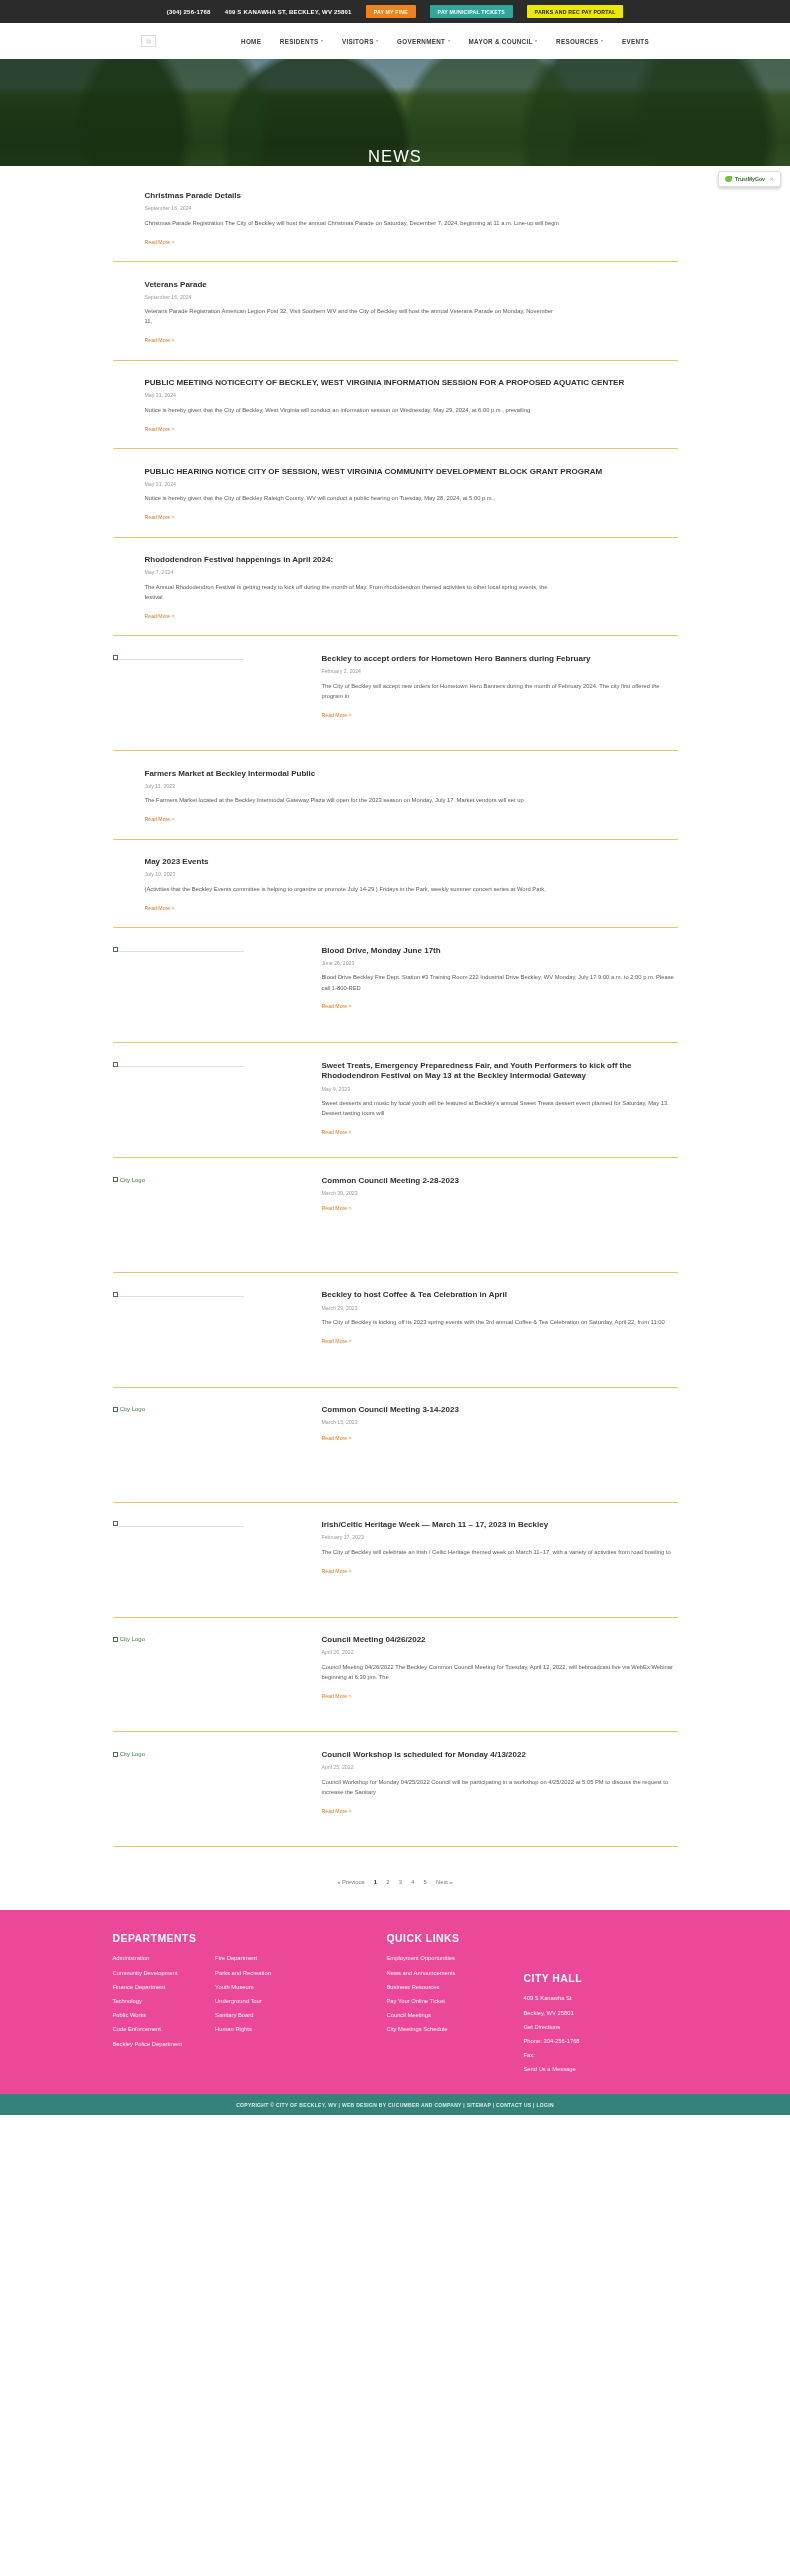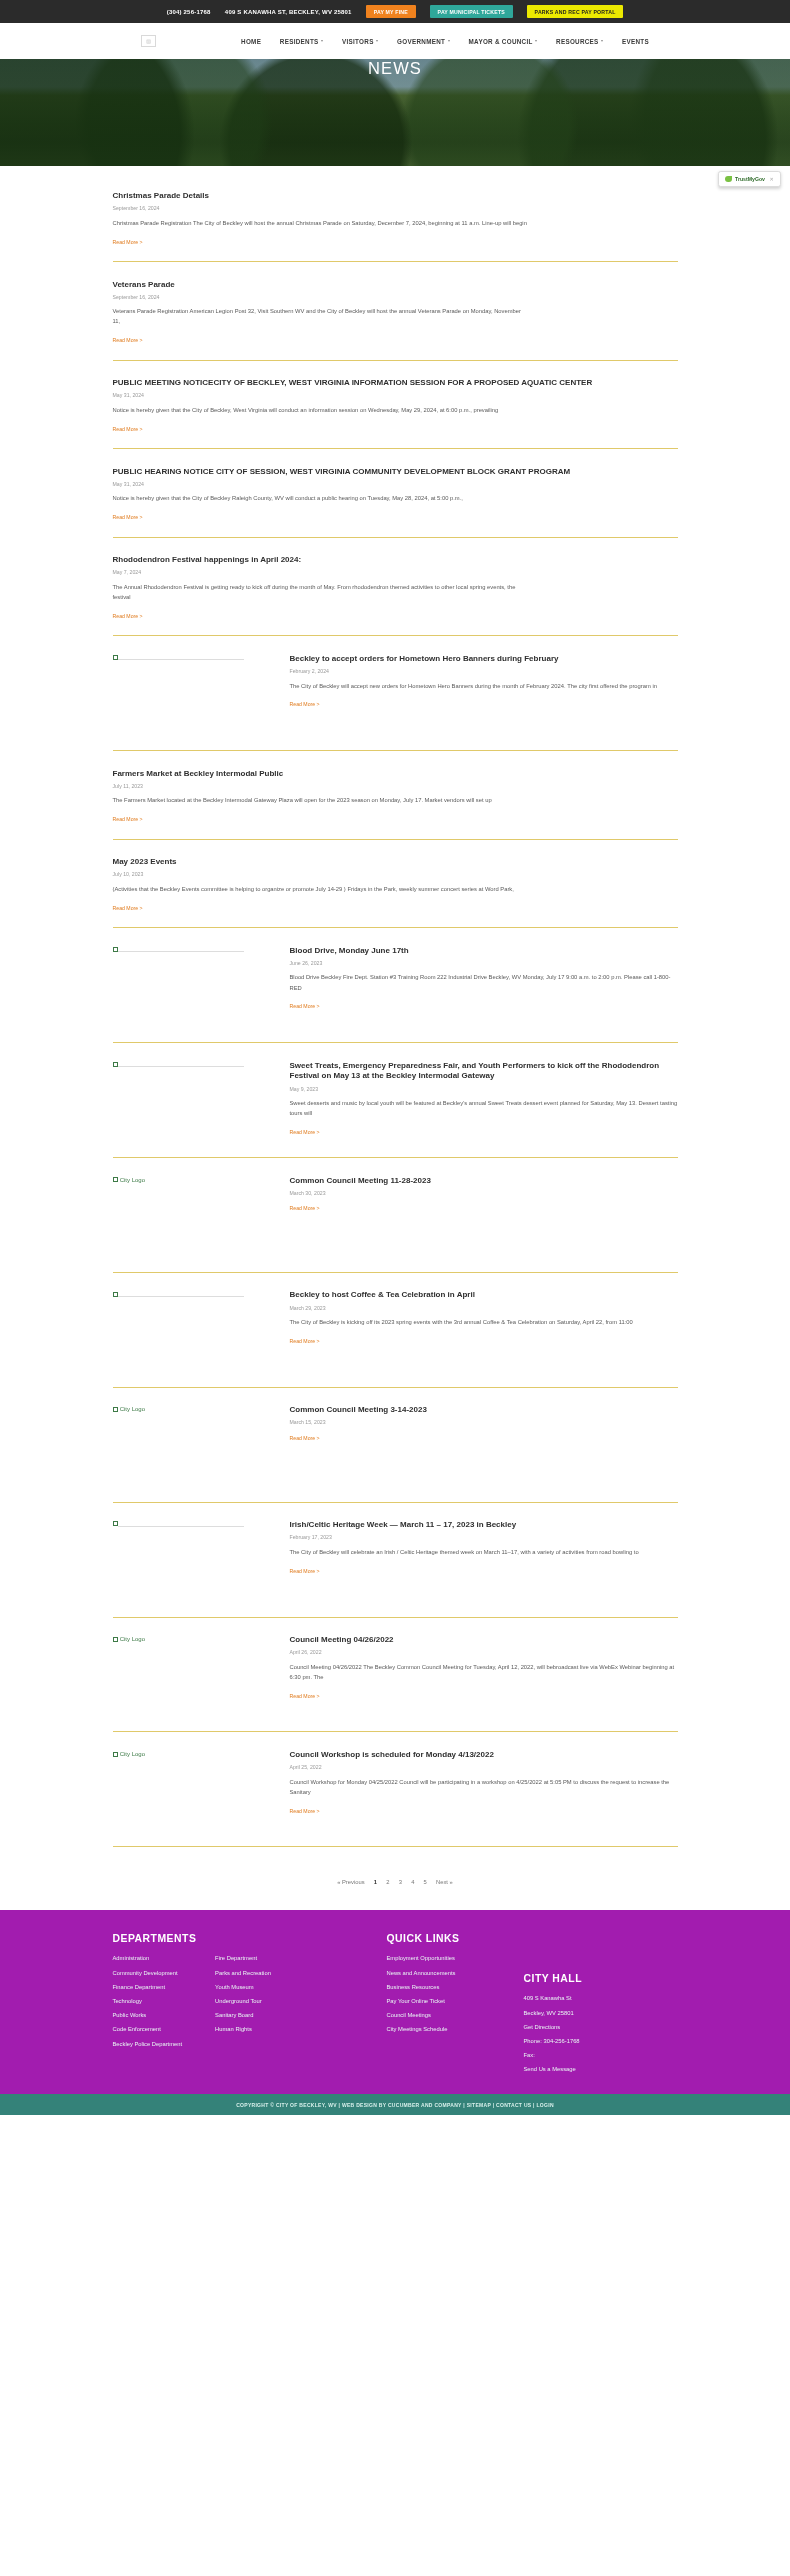--- a/index.html
+++ b/index.html
@@ -76,21 +76,21 @@
   }
 
   
   .hero {
     height: 107px;
     background:
       linear-gradient(rgba(30,50,25,.35), rgba(30,50,25,.35)),
       linear-gradient(180deg, #8fb2cc 0%, #9fc0d4 26%, #5d7b3e 34%, #3f5e2b 58%, #2f4a22 78%, #4c6b33 100%);
     position: relative;
     display: flex;
-    align-items: flex-start;
+    align-items: flex-end;
     justify-content: center;
     overflow: hidden;
   }
   .hero::before {
     content:"";
     position:absolute; inset:0;
     background:
       radial-gradient(circle at 8% 70%, rgba(20,45,15,.75) 0 16%, transparent 18%),
       radial-gradient(circle at 22% 58%, rgba(30,60,22,.6) 0 14%, transparent 16%),
       radial-gradient(circle at 40% 78%, rgba(18,40,12,.7) 0 18%, transparent 20%),
@@ -139,21 +139,21 @@
     display:inline-block;
     width: 5px; height: 5px;
     border: 0.5px solid #3d7a47;
     position: relative;
   }
   .thumb-line {
     width: 126px;
     border-top: 0.5px solid #ddd;
     margin-top: 4.4px;
   }
-  .post .body { flex: 1 1 auto; padding-top: 1.1px; }
+  .post .body { flex: 1 1 auto; padding-top: 1.1px; margin-left: 32px; }
   .post h2 {
     font-size: 8px;
     color: #2f2f2f;
     font-weight: bold;
     line-height: 1.35;
     margin-bottom: 3.3px;
   }
   .post .date {
     font-size: 5.2px;
     color: #9a9a9a;
@@ -183,21 +183,21 @@
   }
   .pagination a, .pagination span {
     color: #777;
     text-decoration: none;
     margin: 0 3.8px;
   }
   .pagination .current { color: #2f2f2f; font-weight: bold; }
 
   
   .footer {
-    background: #a21caf;
+    background: #ec4899;
     color: #fff;
     padding: 23px 0 14.3px;
   }
   .footer-inner {
     width: 565px;
     margin: 0 auto;
     display: flex;
     gap: 0;
   }
   .fcol { }
@@ -357,21 +357,21 @@
         </div>
         <div class="body"><h2>Sweet Treats, Emergency Preparedness Fair, and Youth Performers to kick off the Rhododendron Festival on May 13 at the Beckley Intermodal Gateway</h2><div class="date">May 9, 2023</div><div class="excerpt">Sweet desserts and music by local youth will be featured at Beckley's annual Sweet Treats dessert event planned for Saturday, May 13.  Dessert tasting tours will</div><a class="readmore" href="#">Read More &gt;</a></div>
       </div>
       <div class="post">
         <div class="thumb">
           <span class="thumb-alt">
             <span class="brk"></span>
             <span>City Logo</span>
           </span>
         </div>
-        <div class="body"><h2>Common Council Meeting 11-28-2023</h2><div class="date">March 30, 2023</div><a class="readmore" href="#">Read More &gt;</a></div>
+        <div class="body"><h2>Common Council Meeting 2-28-2023</h2><div class="date">March 30, 2023</div><a class="readmore" href="#">Read More &gt;</a></div>
       </div>
       <div class="post">
         <div class="thumb">
           <span class="thumb-alt">
             <span class="brk"></span>
           </span>
           <div class="thumb-line"></div>
         </div>
         <div class="body"><h2>Beckley to host Coffee &amp; Tea Celebration in April</h2><div class="date">March 29, 2023</div><div class="excerpt">The City of Beckley is kicking off its 2023 spring events with the 3rd annual Coffee &amp; Tea Celebration on Saturday, April 22, from 11:00</div><a class="readmore" href="#">Read More &gt;</a></div>
       </div>

